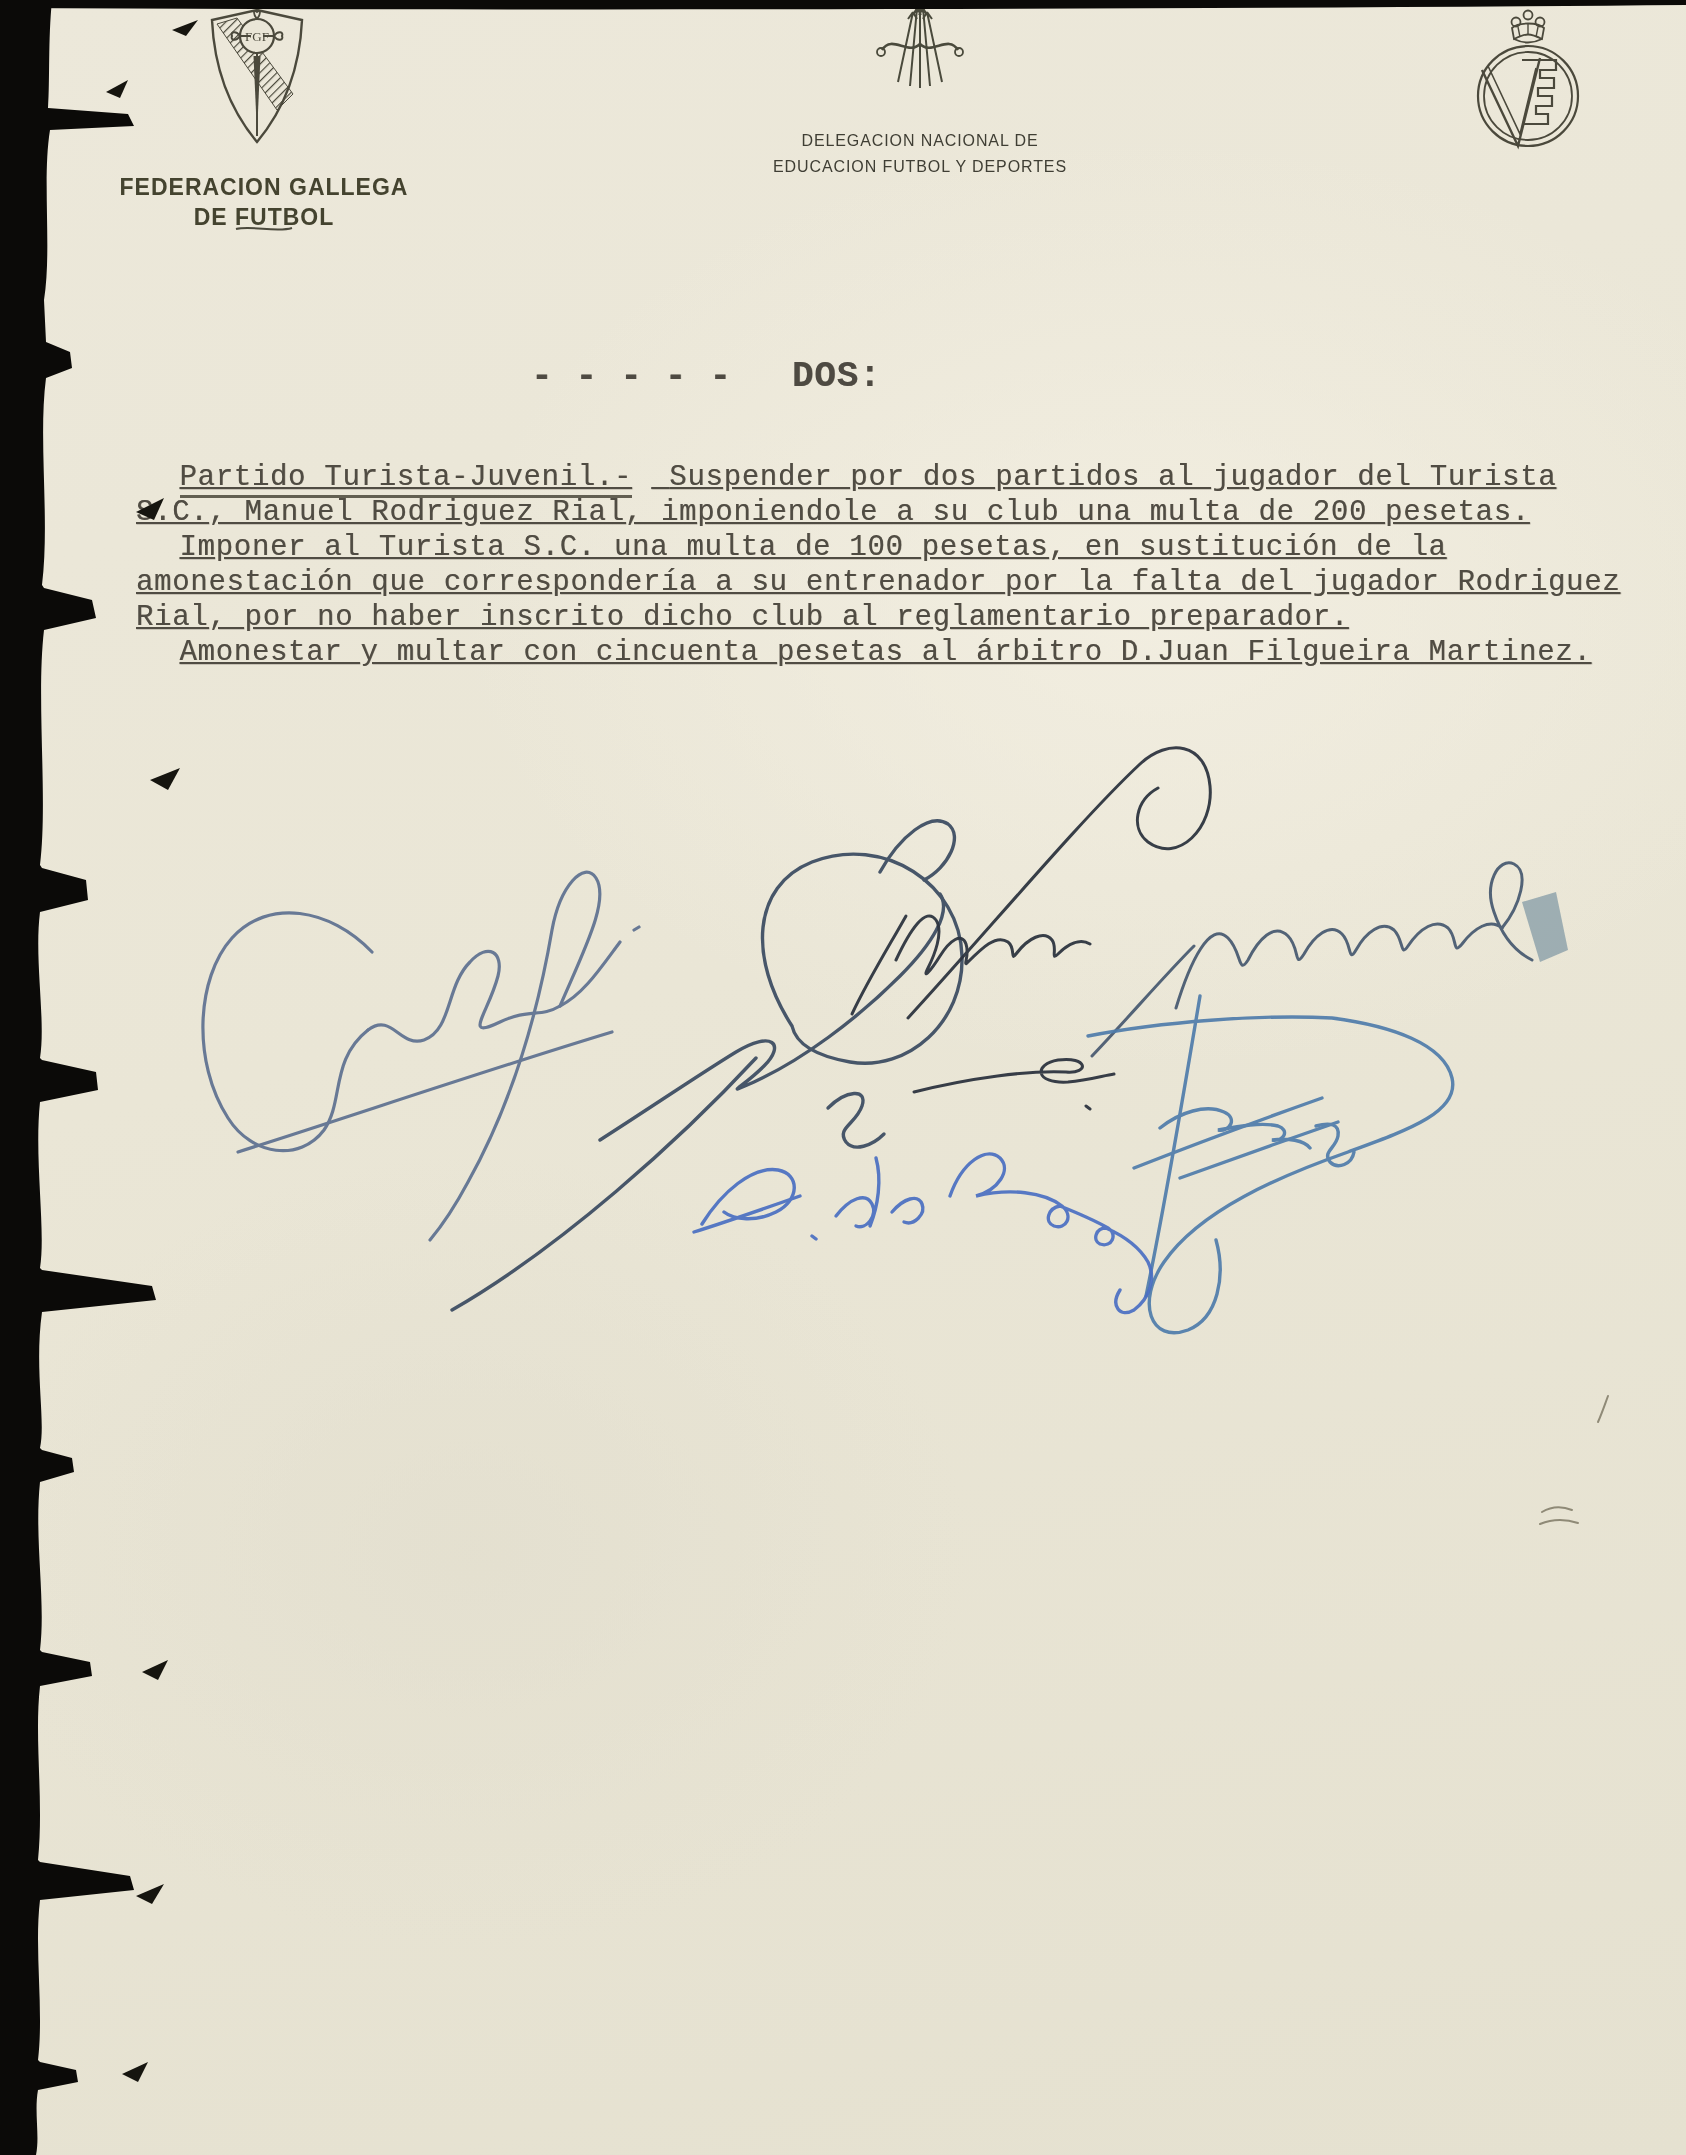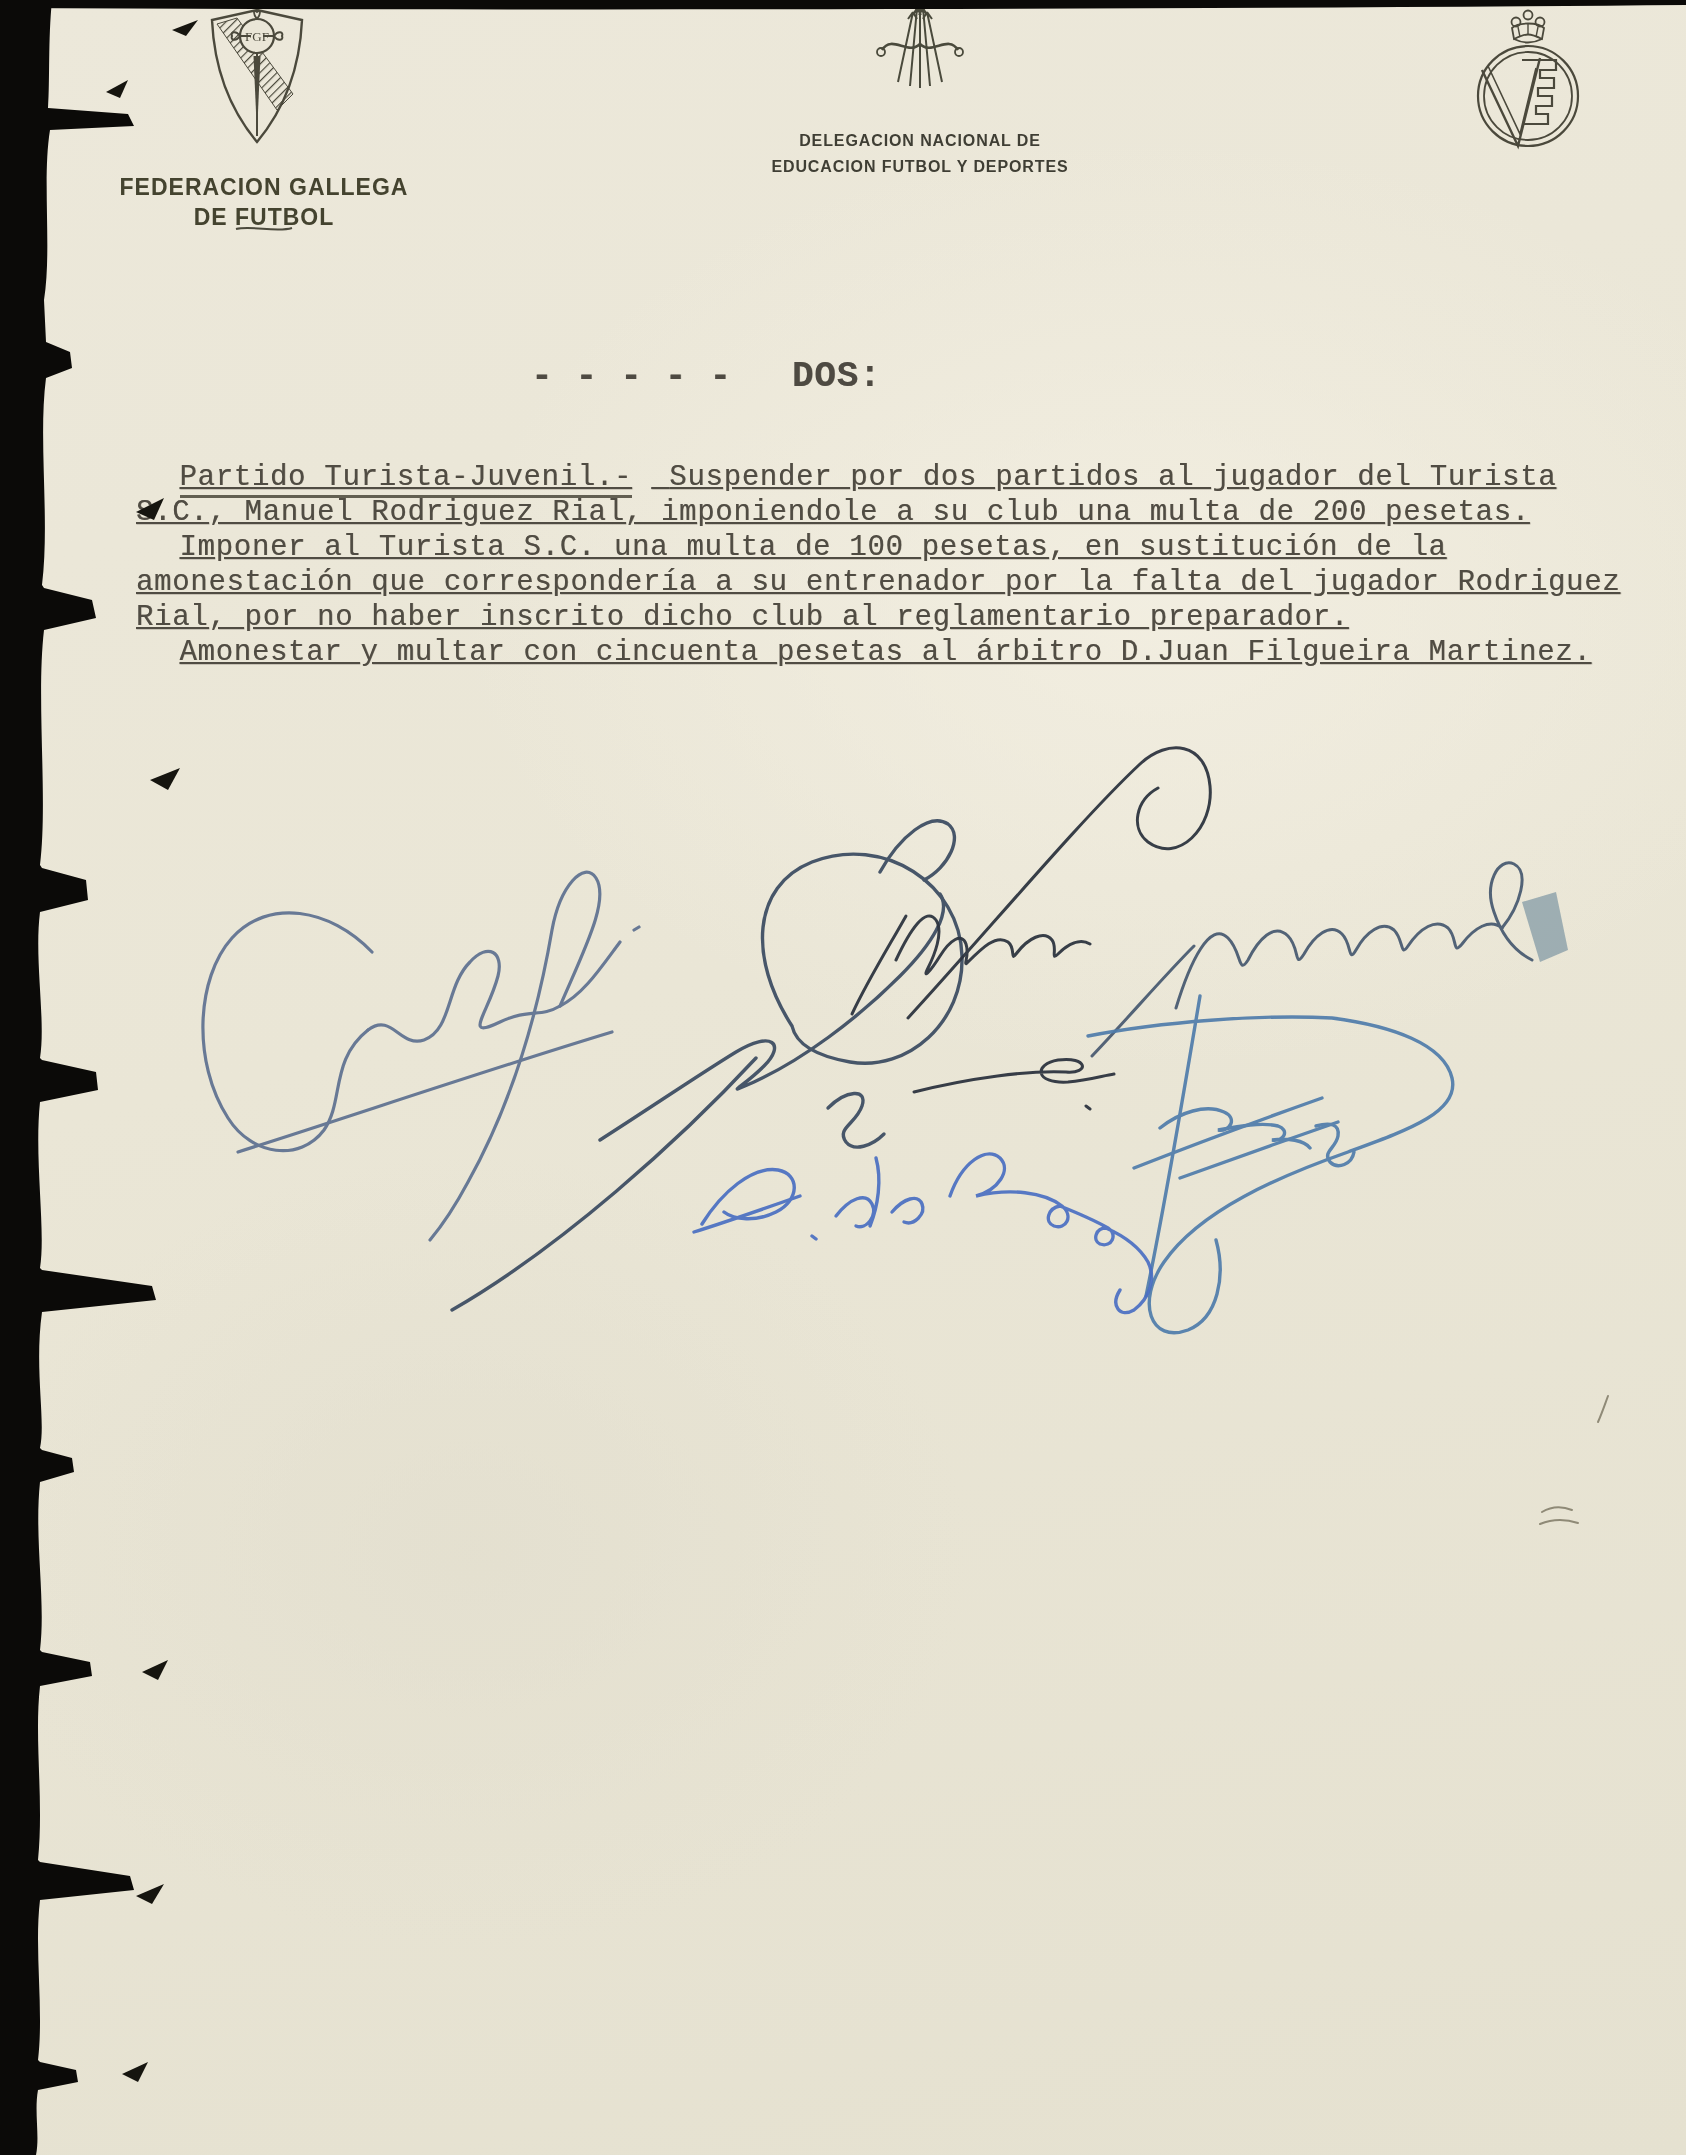--- a/index.html
+++ b/index.html
@@ -17,21 +17,21 @@
   }
   
   .fed-emblem{position:absolute;left:207px;top:6px;}
   .fed-name{
     position:absolute;left:114px;top:156px;width:300px;text-align:center;
     font-weight:bold;font-size:23px;letter-spacing:1px;color:#44432f;line-height:30px;margin-top:16px;
   }
   .fed-flourish{position:absolute;left:232px;top:224px;}
   .delegation{
     position:absolute;left:740px;top:128px;width:360px;text-align:center;
-    font-weight:bold;font-size:16px;letter-spacing:.9px;line-height:26px;color:#3f3e34;
+    font-weight:normal;font-size:16px;letter-spacing:.9px;line-height:26px;color:#3f3e34;
   }
   .yoke-emblem{position:absolute;left:870px;top:4px;}
   .crest-emblem{position:absolute;left:1458px;top:6px;}
   
   .title-line{
     position:absolute;left:531px;top:356px;
     font-family:"Liberation Mono", monospace;font-size:36px;font-weight:bold;
     color:#4e4a42;letter-spacing:.7px;white-space:nowrap;
     text-shadow:.4px .4px .6px rgba(70,64,52,.5);
   }

